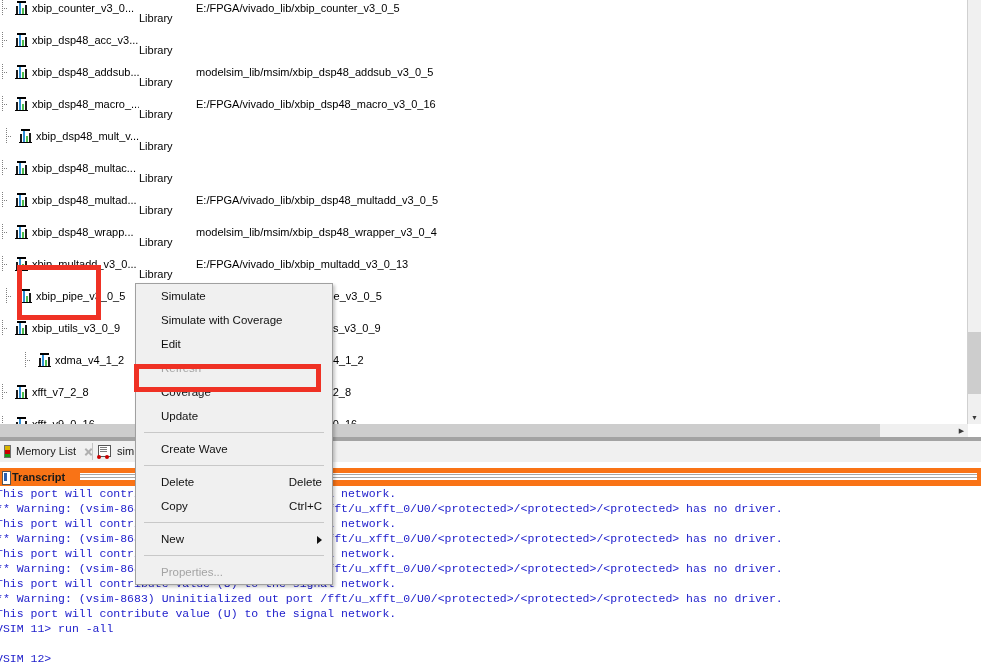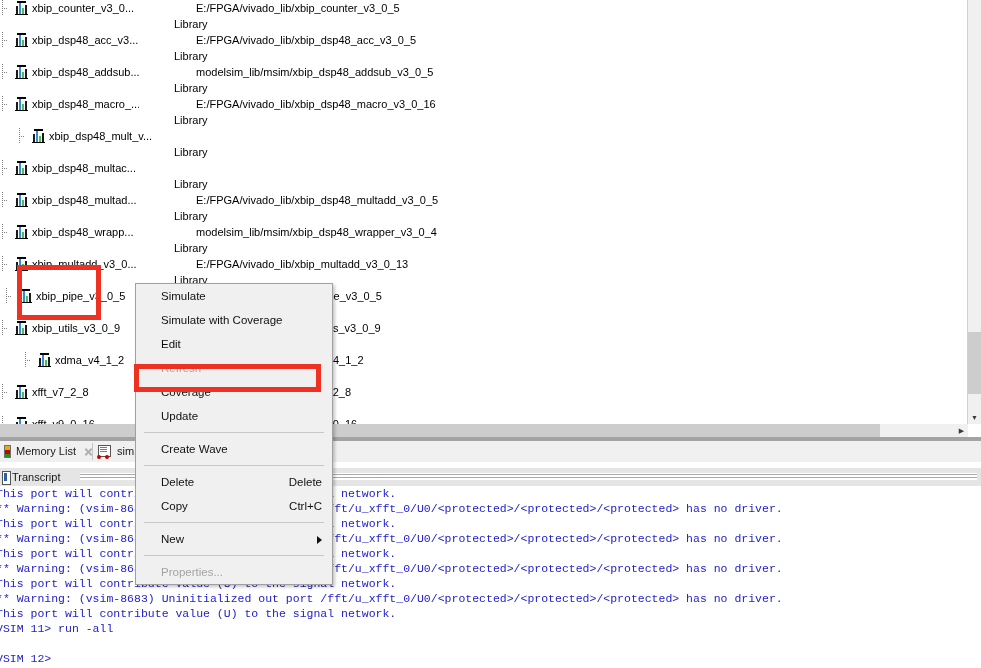--- a/index.html
+++ b/index.html
@@ -20,21 +20,21 @@
   #lib-rows{position:absolute;left:0;top:0;width:968px;}
   .row{
     position:relative;height:16px;line-height:16px;
     white-space:nowrap;
   }
   .row .c-name{
     position:absolute;left:0;top:0;width:139px;height:16px;
     overflow:hidden;padding-left:0;
   }
   .row .c-type{
-    position:absolute;left:139px;top:16px;width:55px;height:16px;overflow:hidden;margin-left:35px;
+    position:absolute;left:139px;top:10px;width:55px;height:16px;overflow:hidden;
   }
   .row .c-path{
     position:absolute;left:196px;top:0;height:16px;overflow:hidden;white-space:nowrap;
   }
 
   .tw{display:inline-block;width:14px;height:16px;vertical-align:top;position:relative;}
   
   .tw.elbow::before{
     content:"";position:absolute;left:2px;top:0;width:1px;height:16px;
     background:repeating-linear-gradient(to bottom,#808080 0 1px,transparent 1px 2px);
@@ -98,21 +98,21 @@
     position:relative;
   }
   .tclose::before,.tclose::after{
     content:"";position:absolute;left:1px;top:5px;width:9px;height:2px;background:#b0b0b0;
   }
   .tclose::before{transform:rotate(45deg);} .tclose::after{transform:rotate(-45deg);}
   .tab-sep{position:absolute;top:2px;width:1px;height:17px;background:#c4c4c4;}
 
   
   #transcript-hdr{
-    position:absolute;left:0;top:468px;width:981px;height:18px;background:#e5e5e5;
+    position:absolute;left:0;top:468px;width:981px;height:18px;background:#f97316;font-weight:bold;
   }
   #transcript-hdr .thdr-ico{
     position:absolute;left:2px;top:3px;width:7px;height:12px;
     background:#ffffff;border:1px solid #555;
   }
   #transcript-hdr .thdr-ico::after{
     content:"";position:absolute;left:1px;top:1px;width:3px;height:8px;background:#2a5fb0;
   }
   #transcript-title{
     position:absolute;left:12px;top:1px;font-size:11px;color:#1a1a1a;line-height:16px;
@@ -165,34 +165,33 @@
 <div id="lib-panel">
   <div id="lib-rows">
       <div class="row" style="top: 0px;">
         <div class="c-name" style="padding-left: 0px;"><span class="tw elbow"></span><span class="ico"><span class="top"></span><span class="b b1"></span><span class="b b2"></span><span class="b b3"></span><span class="b b4"></span><span class="base"></span></span><span class="nm">xbip_counter_v3_0...</span></div>
         <div class="c-type">Library</div>
         <div class="c-path">E:/FPGA/vivado_lib/xbip_counter_v3_0_5</div>
       </div>
       <div class="row" style="top: 16px;">
         <div class="c-name" style="padding-left: 0px;"><span class="tw elbow"></span><span class="ico"><span class="top"></span><span class="b b1"></span><span class="b b2"></span><span class="b b3"></span><span class="b b4"></span><span class="base"></span></span><span class="nm">xbip_dsp48_acc_v3...</span></div>
         <div class="c-type">Library</div>
-        <div class="c-path">E:/FPGA/vivado_lib/xbip_dsp48_acc_v3_0_5</div>
       </div>
       <div class="row" style="top: 32px;">
         <div class="c-name" style="padding-left: 0px;"><span class="tw elbow"></span><span class="ico"><span class="top"></span><span class="b b1"></span><span class="b b2"></span><span class="b b3"></span><span class="b b4"></span><span class="base"></span></span><span class="nm">xbip_dsp48_addsub...</span></div>
         <div class="c-type">Library</div>
         <div class="c-path">modelsim_lib/msim/xbip_dsp48_addsub_v3_0_5</div>
       </div>
       <div class="row" style="top: 48px;">
         <div class="c-name" style="padding-left: 0px;"><span class="tw elbow"></span><span class="ico"><span class="top"></span><span class="b b1"></span><span class="b b2"></span><span class="b b3"></span><span class="b b4"></span><span class="base"></span></span><span class="nm">xbip_dsp48_macro_...</span></div>
         <div class="c-type">Library</div>
         <div class="c-path">E:/FPGA/vivado_lib/xbip_dsp48_macro_v3_0_16</div>
       </div>
       <div class="row" style="top: 64px;">
-        <div class="c-name" style="padding-left: 17px;"><span class="tw elbow"></span><span class="ico"><span class="top"></span><span class="b b1"></span><span class="b b2"></span><span class="b b3"></span><span class="b b4"></span><span class="base"></span></span><span class="nm">xbip_dsp48_mult_v...</span></div>
+        <div class="c-name" style="padding-left: 4px;"><span class="tw elbow"></span><span class="ico"><span class="top"></span><span class="b b1"></span><span class="b b2"></span><span class="b b3"></span><span class="b b4"></span><span class="base"></span></span><span class="nm">xbip_dsp48_mult_v...</span></div>
         <div class="c-type">Library</div>
       </div>
       <div class="row" style="top: 80px;">
         <div class="c-name" style="padding-left: 0px;"><span class="tw elbow"></span><span class="ico"><span class="top"></span><span class="b b1"></span><span class="b b2"></span><span class="b b3"></span><span class="b b4"></span><span class="base"></span></span><span class="nm">xbip_dsp48_multac...</span></div>
         <div class="c-type">Library</div>
       </div>
       <div class="row" style="top: 96px;">
         <div class="c-name" style="padding-left: 0px;"><span class="tw elbow"></span><span class="ico"><span class="top"></span><span class="b b1"></span><span class="b b2"></span><span class="b b3"></span><span class="b b4"></span><span class="base"></span></span><span class="nm">xbip_dsp48_multad...</span></div>
         <div class="c-type">Library</div>
         <div class="c-path">E:/FPGA/vivado_lib/xbip_dsp48_multadd_v3_0_5</div>

